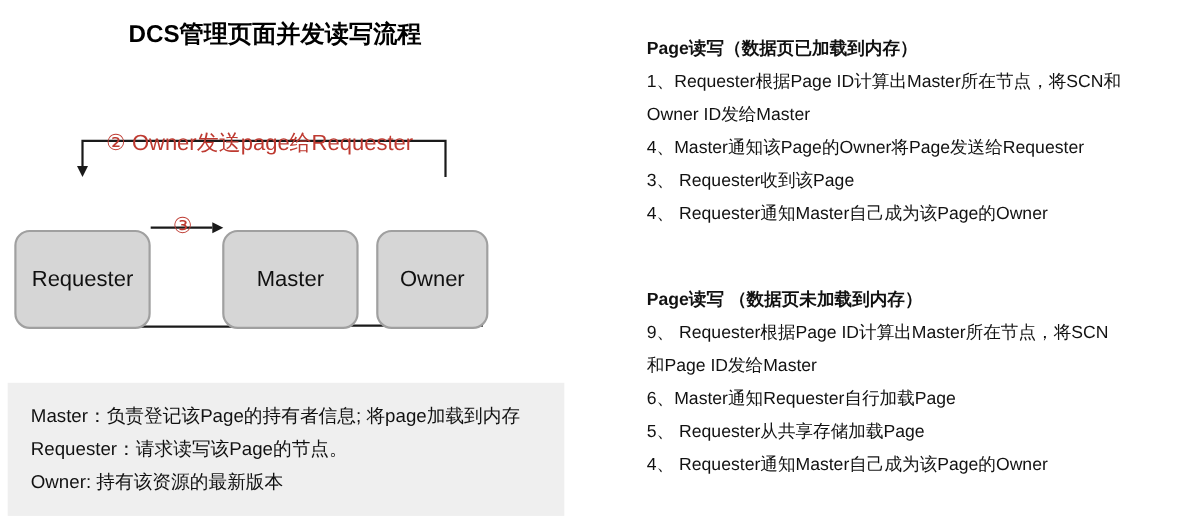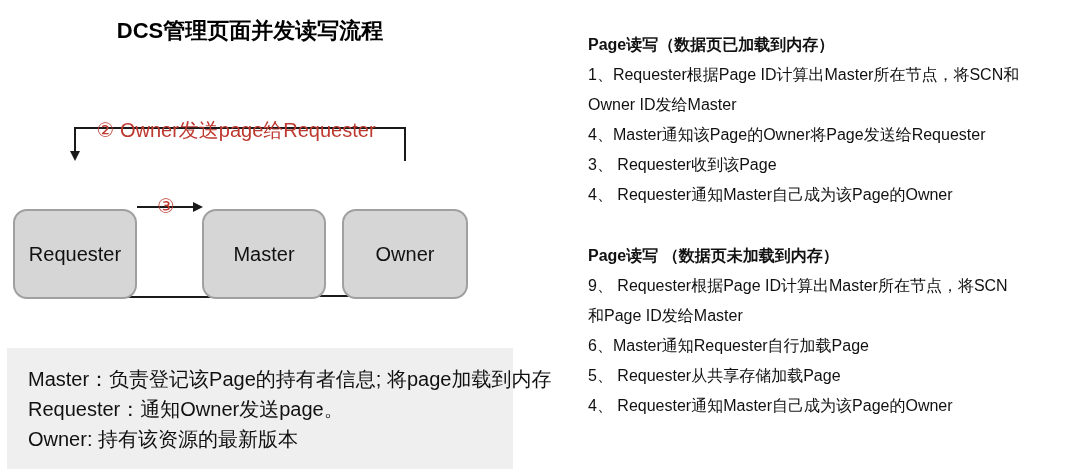--- a/index.html
+++ b/index.html
@@ -15,41 +15,41 @@
   .arrows path{stroke:#1a1a1a;stroke-width:2;fill:none;}
   .arrows polygon{fill:#1a1a1a;stroke:none;}
   .node{
     position:absolute;top:161px;width:124px;height:90px;
     background:#d6d6d6;border:2px solid #a0a0a0;border-radius:14px;
     display:flex;align-items:center;justify-content:center;
     font-size:20px;color:#111;box-sizing:border-box;margin-top:48px;
   }
   .node-requester{left:13px;}
   .node-master{left:202px;}
-  .node-owner{left:342px;width:126px;}
+  .node-owner{left:342px;width:102px;}
   .red-label{
     position:absolute;color:#be3a31;font-size:20px;white-space:nowrap;text-align:center;margin-top:24px;
   }
   .label-top{left:86px;top:92px;width:300px;line-height:28px;}
   .label-step3{left:150px;top:170px;width:32px;line-height:24px;}
   .label-request{left:61px;top:305px;width:160px;line-height:28px;}
   .label-notify{left:235px;top:306px;width:240px;line-height:28px;}
   .legend{
     position:absolute;left:7px;top:348px;width:506px;height:121px;
     background:#efefef;box-sizing:border-box;padding:16px 10px 0 21px;
-    font-size:20px;line-height:30px;color:#111;
+    font-size:17px;line-height:30px;color:#111;
   }
   .legend-line{white-space:nowrap;}
   .panel{
     position:absolute;left:588px;font-size:16px;line-height:30px;color:#111;
   }
   .panel-line{white-space:nowrap;}
   .panel-heading{font-weight:bold;white-space:nowrap;}
   .panel-1{top:30px;}
-  .panel-2{top:241px;}
+  .panel-2{top:258px;}
 </style>
 </head>
 <body>
 
 <div class="page">
 
   <div class="title">DCS管理页面并发读写流程</div>
 
   <svg class="arrows" width="540" height="340" viewBox="0 0 540 340" xmlns="http://www.w3.org/2000/svg">
     <path d="M405,161 V128 H75 V151"></path>
@@ -64,21 +64,21 @@
 
   <div class="node node-requester">Requester</div>
   <div class="node node-master">Master</div>
   <div class="node node-owner">Owner</div>
 
   <div class="red-label label-top">② Owner发送page给Requester</div>
   <div class="red-label label-step3">③</div>
 
   <div class="legend">
     <div class="legend-line">Master：负责登记该Page的持有者信息; 将page加载到内存</div>
-    <div class="legend-line">Requester：通知Owner发送page。</div>
+    <div class="legend-line">Requester：请求读写该Page的节点。</div>
     <div class="legend-line">Owner: 持有该资源的最新版本</div>
   </div>
 
   <div class="panel panel-1">
     <div class="panel-heading">Page读写（数据页已加载到内存）</div>
     <div class="panel-line">1、Requester根据Page ID计算出Master所在节点，将SCN和</div>
     <div class="panel-line">Owner ID发给Master</div>
     <div class="panel-line">4、Master通知该Page的Owner将Page发送给Requester</div>
     <div class="panel-line">3、 Requester收到该Page</div>
     <div class="panel-line">4、 Requester通知Master自己成为该Page的Owner</div>

